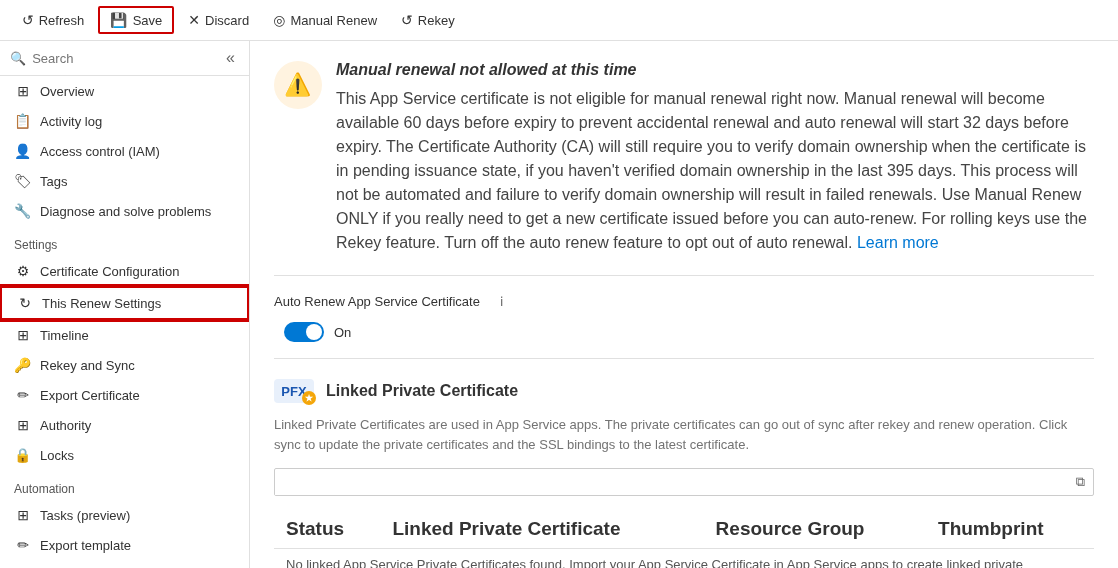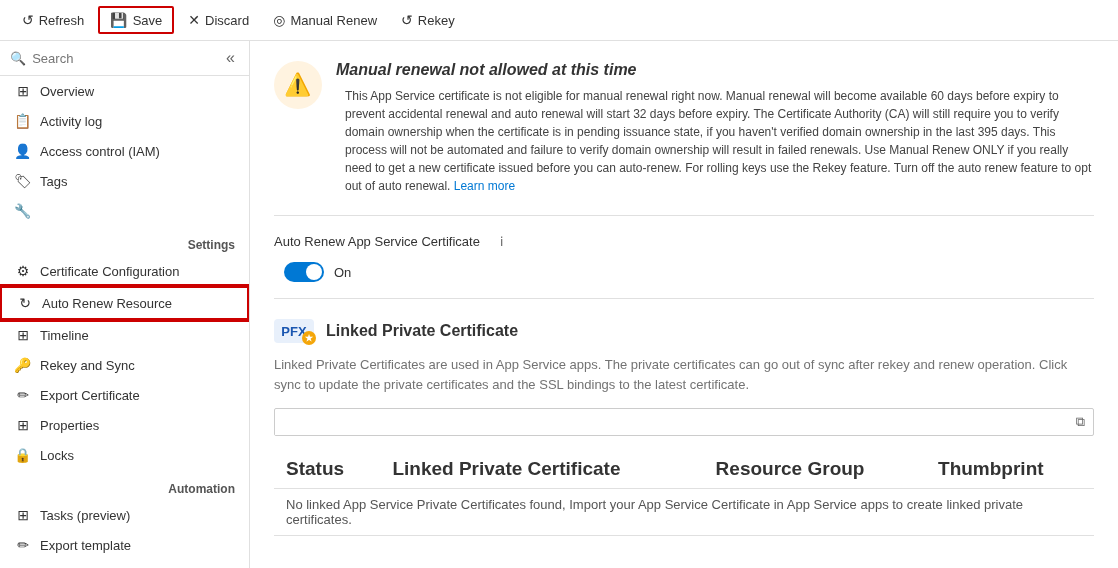--- a/index.html
+++ b/index.html
@@ -44,42 +44,42 @@
       cursor: pointer; font-size: 16px; color: #666; padding: 0 4px;
     }
 
     .nav-item {
       display: flex; align-items: center; gap: 8px;
       padding: 7px 14px; cursor: pointer; font-size: 13px; color: #333;
     }
     .nav-icon { font-size: 14px; width: 18px; text-align: center; }
 
     .section-header {
-      padding: 8px 14px 4px; font-size: 12px; font-weight: 700;
-      color: #555; text-transform: none; margin-top: 4px; text-align: right;
+      padding: 8px 14px 4px; font-size: 12px; font-weight: 400;
+      color: #555; text-transform: none; margin-top: 4px;
     }
 
     
     .content {
       flex: 1; overflow-y: auto; padding: 20px 24px;
     }
 
     
     .warning-banner {
       display: flex; gap: 14px; align-items: flex-start;
       margin-bottom: 20px;
     }
     .warning-icon-circle {
       width: 48px; height: 48px; flex-shrink: 0;
       border-radius: 50%; background: #fff3e0;
       display: flex; align-items: center; justify-content: center;
       font-size: 22px;
     }
     .warning-title { font-size: 16px; font-weight: 600; color: #333; margin-bottom: 8px; font-style: italic; }
-    .warning-text { font-size: 12px; color: #444; line-height: 1.5; margin-left: 9px; }
+    .warning-text { font-size: 16px; color: #444; line-height: 1.5; }
     .warning-text a { color: #0078d4; text-decoration: none; }
 
     .divider { border: none; border-top: 1px solid #e0e0e0; margin: 16px 0; }
 
     
     .auto-renew-row {
       display: flex; align-items: center; gap: 20px; margin-bottom: 12px;
     }
     .auto-renew-label { font-size: 13px; color: #333; }
     .info-icon { color: #666; font-size: 13px; cursor: pointer; }
@@ -195,47 +195,48 @@
     <div class="nav-item">
       <span class="nav-icon">👤</span>
       <span>Access control (IAM)</span>
     </div>
     <div class="nav-item">
       <span class="nav-icon">🏷</span>
       <span>Tags</span>
     </div>
     <div class="nav-item">
       <span class="nav-icon">🔧</span>
+      <span>Diagnose and solve problems</span>
     </div>
 
     <div class="section-header">Settings</div>
 
     <div class="nav-item">
       <span class="nav-icon">⚙</span>
       <span>Certificate Configuration</span>
     </div>
     <div class="nav-item active-outline" style="border: 2px solid #c00; padding: 7px 14px;">
       <span class="nav-icon">↻</span>
-      <span>Auto Renew Resource</span>
+      <span>This Renew Settings</span>
     </div>
     <div class="nav-item">
       <span class="nav-icon">⊞</span>
       <span>Timeline</span>
     </div>
     <div class="nav-item">
       <span class="nav-icon">🔑</span>
       <span>Rekey and Sync</span>
     </div>
     <div class="nav-item">
       <span class="nav-icon">✏</span>
       <span>Export Certificate</span>
     </div>
     <div class="nav-item">
       <span class="nav-icon">⊞</span>
-      <span>Properties</span>
+      <span>Authority</span>
     </div>
     <div class="nav-item">
       <span class="nav-icon">🔒</span>
       <span>Locks</span>
     </div>
 
     <div class="section-header">Automation</div>
 
     <div class="nav-item">
       <span class="nav-icon">⊞</span>

